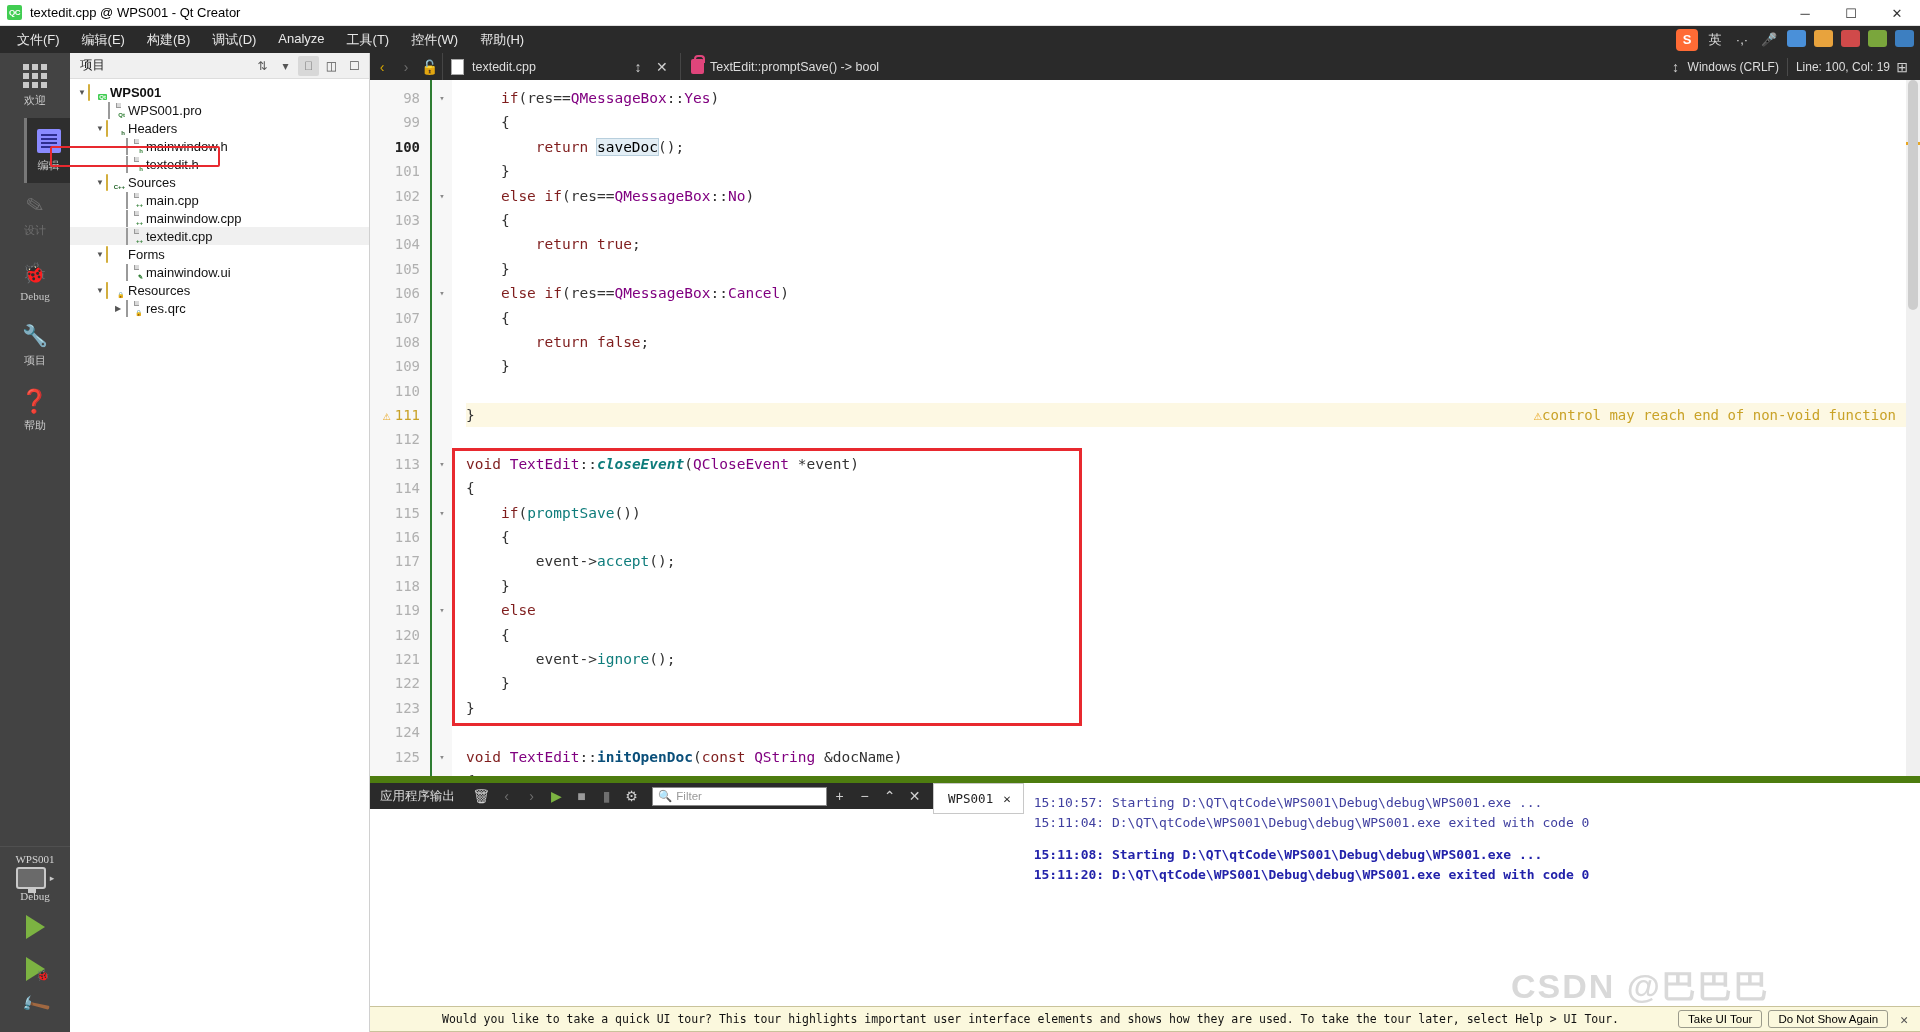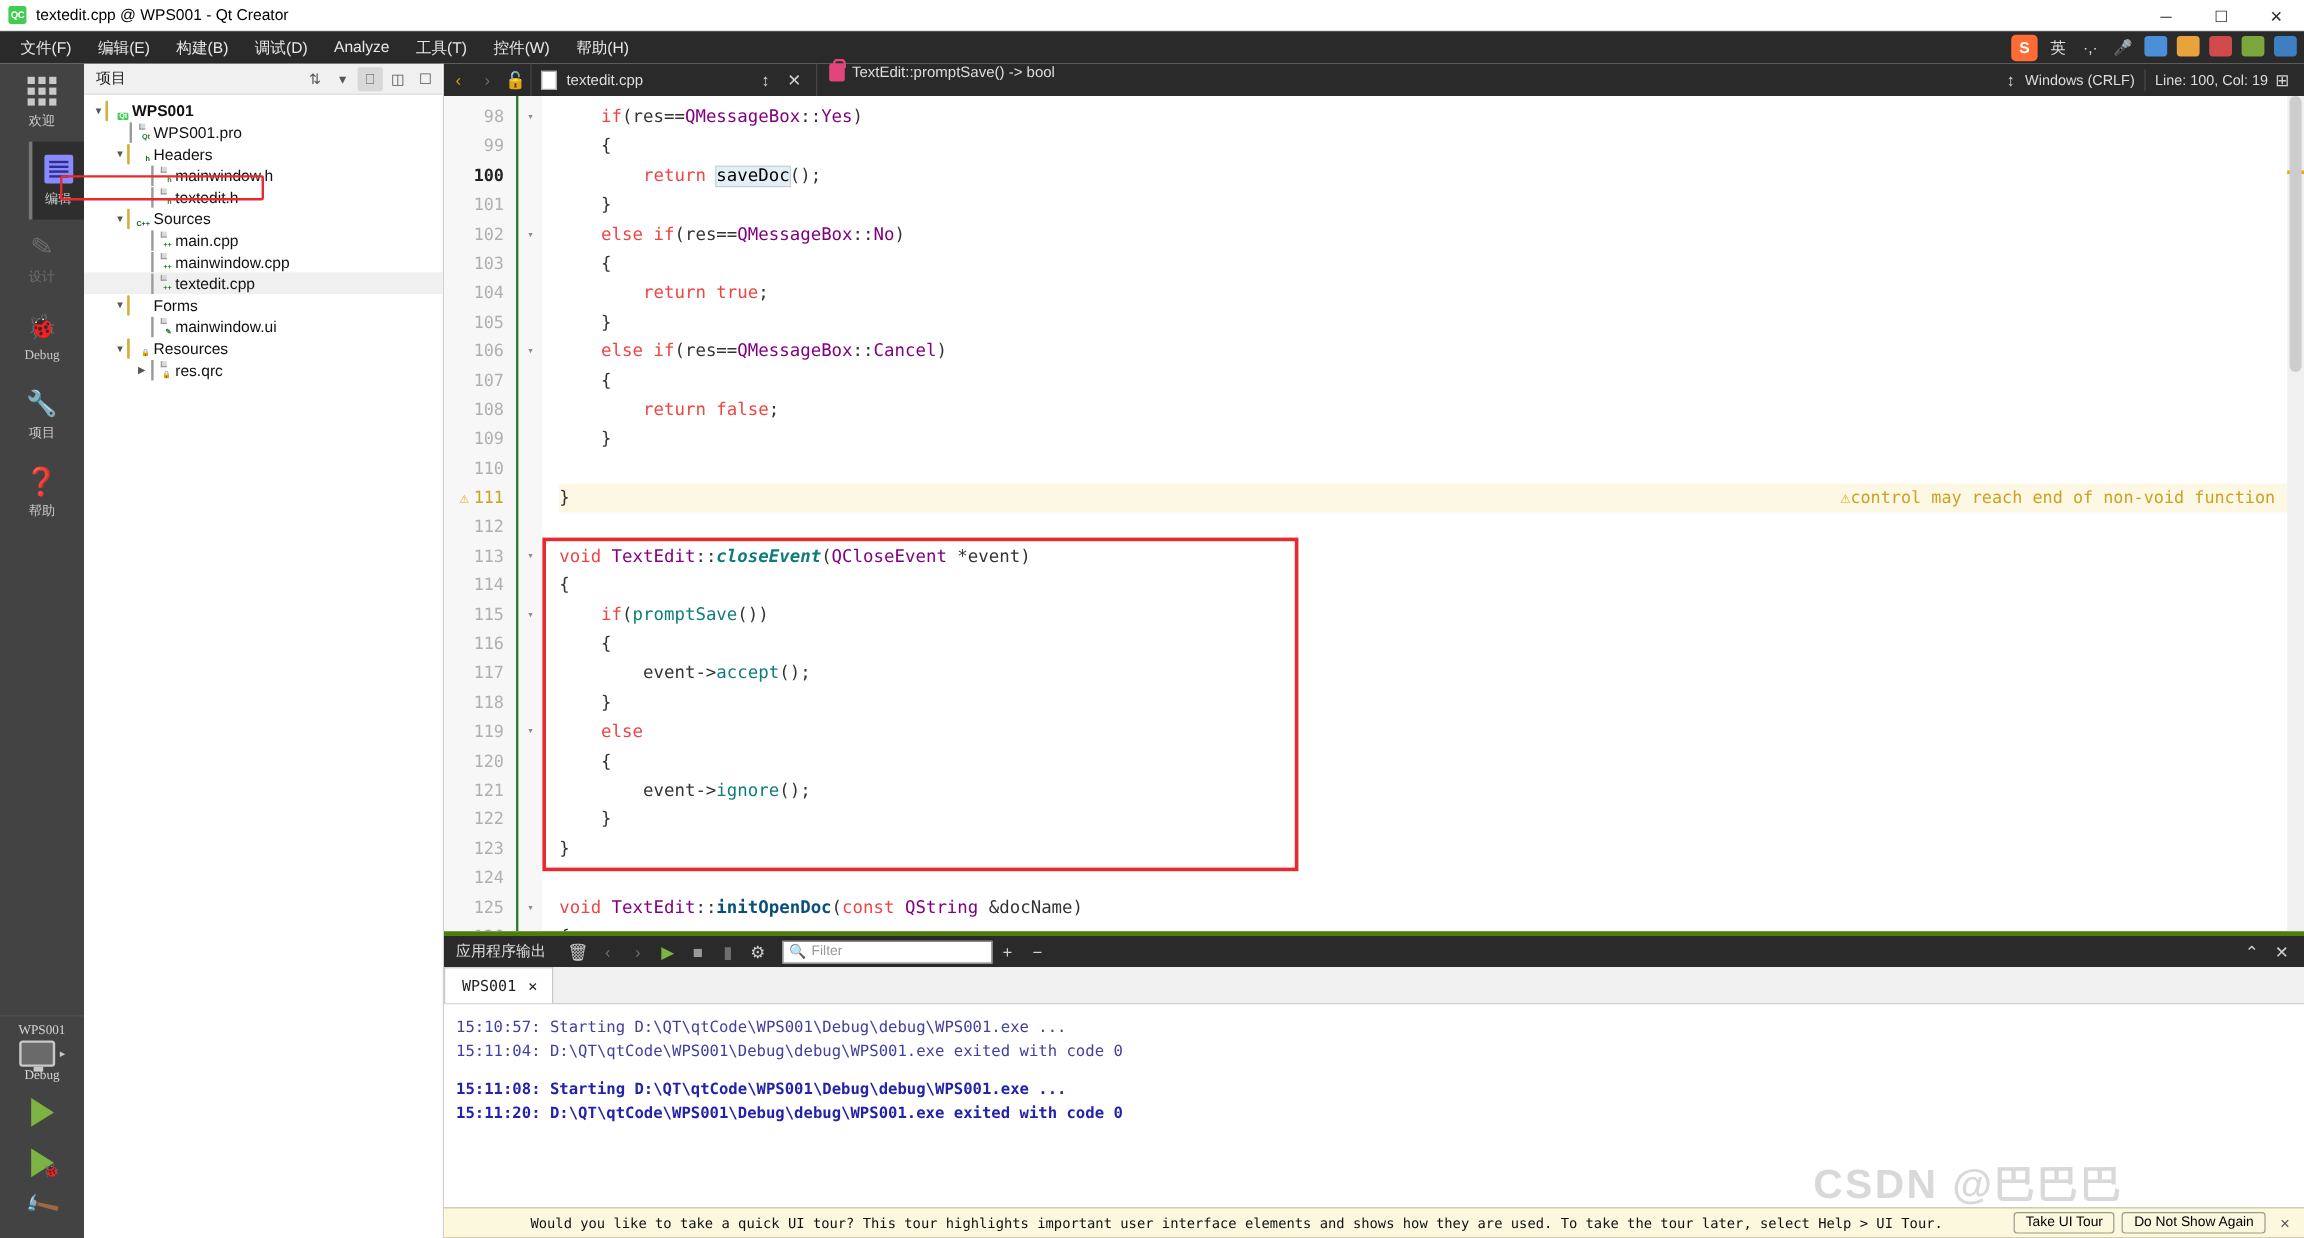--- a/index.html
+++ b/index.html
@@ -87,21 +87,21 @@
   #editcol { flex:1; display:flex; flex-direction:column; min-width:0; background:#fff; }
   #edit-tabbar { height:27px; background:#2a2a2a; display:flex; align-items:center;
     color:#ddd; font-size:12.5px; position:relative; }
   .tb-ico { width:24px; height:27px; display:flex; align-items:center;
     justify-content:center; font-size:14px; color:#cfcfcf; }
   .tb-ico.dim { color:#6e6e6e; }
   #file-combo { display:flex; align-items:center; height:27px; padding:0 2px 0 8px;
     border-left:1px solid #454545; }
   #file-combo .fdoc { width:13px; height:16px; background:#fff; border:1px solid #aaa;
     margin-right:8px; }
-  #sym-combo { display:flex; height:27px; padding-left:10px;
+  #sym-combo { display:flex; align-items:center; height:27px; padding-left:10px;
     border-left:1px solid #454545; margin-left:4px; gap:6px; }
   .lockico { width:13px; height:15px; background:#e0457b; border-radius:2px;
     position:relative; }
   .lockico:before { content:''; position:absolute; left:3px; top:-4px; width:7px;
     height:6px; border:2px solid #e0457b; border-bottom:none; border-radius:4px 4px 0 0; }
   #edit-right { margin-left:auto; display:flex; align-items:center; height:27px;
     font-size:12px; color:#ddd; padding-right:6px; }
   #edit-right span.sep { border-left:1px solid #4a4a4a; height:18px; margin:0 8px; }
 
   
@@ -114,38 +114,38 @@
   #code { flex:1; padding-top:6px; padding-left:14px; position:relative;
     overflow:hidden; }
   .ln { height:24.4px; line-height:24.4px; padding-right:10px; font-size:14px; }
   .ln.cur { color:#222; font-weight:bold; }
   .ln.warn { color:#c9a227; }
   .ln .wtri { color:#e8a723; font-size:13px; margin-right:4px; }
   .fl { height:24.4px; line-height:24.4px; text-align:center; color:#8a8a8a;
     font-size:9px; }
   .cl { height:24.4px; line-height:24.4px; white-space:pre; }
   .cl.hl { background:#fdf8e3; }
-  .kw { color:#ef4444; }
+  .kw { color:#7f1d1d; }
   .ty { color:#800080; }
   .fn { color:#0e7c7b; }
   .fnb { color:#0e7c7b; font-weight:bold; font-style:italic; }
   .fnb2 { color:#0a4f7a; font-weight:bold; }
   .op { color:#333; }
   .occ { background:#e3eef5; outline:1px solid #b8cfdd; }
   #warn-msg { position:absolute; right:10px; color:#c9a227; white-space:nowrap;
     font-size:14px; }
   #code-redbox { position:absolute; border:3px solid #e8292f; pointer-events:none; }
   #vscroll { width:14px; flex:0 0 14px; background:#f0f0f0; position:relative; }
   #vscroll .thumb { position:absolute; left:2px; width:10px; background:#cdcdcd;
     border-radius:5px; }
   .scr-mark { position:absolute; left:0; width:14px; height:3px; }
 
   
-  #outpane { height:230px; flex:0 0 230px; display:flex; flex-direction:column;
-    border-top:4px solid #4d7c0f; }
+  #outpane { height:230px; flex:0 0 230px; display:flex; 
+    border-top:7px solid #4d7c0f; }
   #out-toolbar { height:26px; background:#2a2a2a; display:flex; align-items:center;
     color:#ddd; font-size:12.5px; }
   #out-toolbar .otitle { padding:0 14px 0 10px; }
   .o-ico { width:25px; height:26px; display:flex; align-items:center;
     justify-content:center; font-size:14px; color:#cfcfcf; }
   .o-ico.dim { color:#6e6e6e; }
   #filterbox { width:175px; height:19px; background:#fff; border:1px solid #888;
     display:flex; align-items:center; padding-left:5px; margin-left:8px;
     color:#999; font-size:11.5px; gap:4px; }
   #out-tabs { height:31px; background:#f0f0f0; display:flex; align-items:flex-end;

